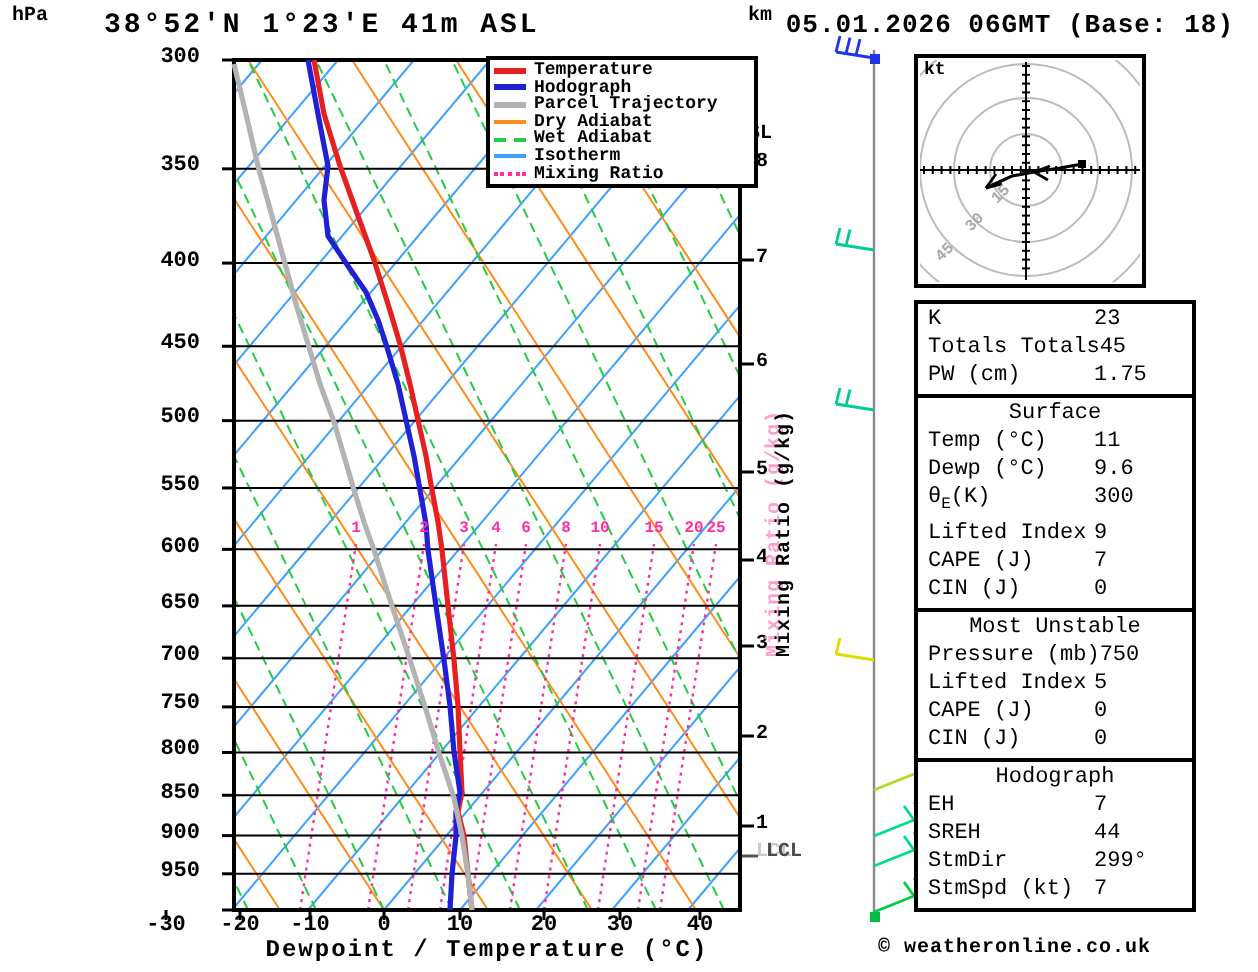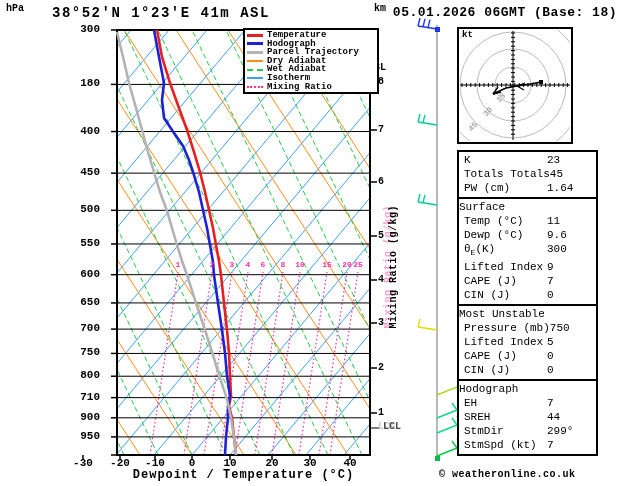--- a/index.html
+++ b/index.html
@@ -15,21 +15,21 @@
   .mrnum{font-size:8px;font-weight:bold;color:#ff2e9e;}
   .xlabel{font-size:12px;font-weight:bold;letter-spacing:1px;}
   .mraxis{font-size:10px;font-weight:bold;letter-spacing:.5px;
           text-shadow:0px -5px #ff9ecf;}
   .lcl{font-size:10px;font-weight:bold;color:#4a4a4a;text-shadow:-5px 0 #c9c9c9;}
   #legend{left:243px;top:28px;width:128px;border:2px solid #000;background:#fff;padding:1px 2px;}
   .lg-row{display:flex;align-items:center;height:8.6px;font-size:9px;font-weight:bold;line-height:8.6px;}
   .lg-line{width:16px;margin-right:4px;flex:0 0 16px;}
   #panel{left:457px;top:152px;width:141px;font-size:11px;}
   .sec{border:2px solid #000;background:#fff;margin-top:-2px;padding:1px 0 2px;}
-  .sec-h{line-height:14px;}
+  .sec-h{text-align:center;line-height:14px;}
   .row{display:flex;padding:0 5px;line-height:14px;}
   .row .lb{flex:1;}
   .row .vl{flex:0 0 44px;text-align:left;}
   sub{font-size:8px;}
   .footer{font-size:10px;font-weight:bold;letter-spacing:.5px;}
   .kt{font-size:9px;font-weight:bold;}
   .ring{position:absolute;font-size:8px;font-weight:bold;color:#a8a8a8;transform:rotate(-45deg);}
 </style>
 </head>
 <body>
@@ -276,31 +276,31 @@
         <span>Isotherm</span>
       </div>
       <div class="lg-row">
         <span class="lg-line" style="border-top: 2px dotted rgb(255, 46, 158);"></span>
         <span>Mixing Ratio</span>
       </div>
     </div>
 
   <div id="plabels">
       <div class="abs axnum" style="right:519px;top:23px;">300</div>
-      <div class="abs axnum" style="right:519px;top:77.41488270431816px;">180</div>
+      <div class="abs axnum" style="right:519px;top:77.41488270431816px;">350</div>
       <div class="abs axnum" style="right:519px;top:124.55119812731888px;">400</div>
       <div class="abs axnum" style="right:519px;top:166.1283749323952px;">450</div>
       <div class="abs axnum" style="right:519px;top:203.32042694028587px;">500</div>
       <div class="abs axnum" style="right:519px;top:236.96473042562616px;margin-left:32px;">550</div>
       <div class="abs axnum" style="right:519px;top:267.67957305971413px;">600</div>
       <div class="abs axnum" style="right:519px;top:295.9344893161478px;">650</div>
       <div class="abs axnum" style="right:519px;top:322.09445576403226px;margin-left:30px;">700</div>
       <div class="abs axnum" style="right:519px;top:346.4488018726811px;">750</div>
       <div class="abs axnum" style="right:519px;top:369.230771187033px;">800</div>
-      <div class="abs axnum" style="right:519px;top:390.63114184275565px;">710</div>
+      <div class="abs axnum" style="right:519px;top:390.63114184275565px;">850</div>
       <div class="abs axnum" style="right:519px;top:410.8079479921093px;">900</div>
       <div class="abs axnum" style="right:519px;top:429.893569326166px;">950</div>
       <div class="abs axnum" style="right:519px;top:448px;margin-top:47px;">1000</div>
     </div>
   <div id="tlabels">
       <div class="abs axnum" style="left:69px;top:457px;width:28px;text-align:center;">-30</div>
       <div class="abs axnum" style="left:106px;top:457px;width:28px;text-align:center;">-20</div>
       <div class="abs axnum" style="left:141px;top:457px;width:28px;text-align:center;">-10</div>
       <div class="abs axnum" style="left:178px;top:457px;width:28px;text-align:center;">0</div>
       <div class="abs axnum" style="left:216px;top:457px;width:28px;text-align:center;">10</div>
@@ -347,21 +347,21 @@
         <div class="row">
           <span class="lb">K</span>
           <span class="vl">23</span>
         </div>
         <div class="row">
           <span class="lb">Totals Totals</span>
           <span class="vl">45</span>
         </div>
         <div class="row">
           <span class="lb">PW (cm)</span>
-          <span class="vl">1.64</span>
+          <span class="vl">1.75</span>
         </div>
       </div>
       <div class="sec">
         <div class="sec-h">Surface</div>
         <div class="row">
           <span class="lb">Temp (°C)</span>
           <span class="vl">11</span>
         </div>
         <div class="row">
           <span class="lb">Dewp (°C)</span>

